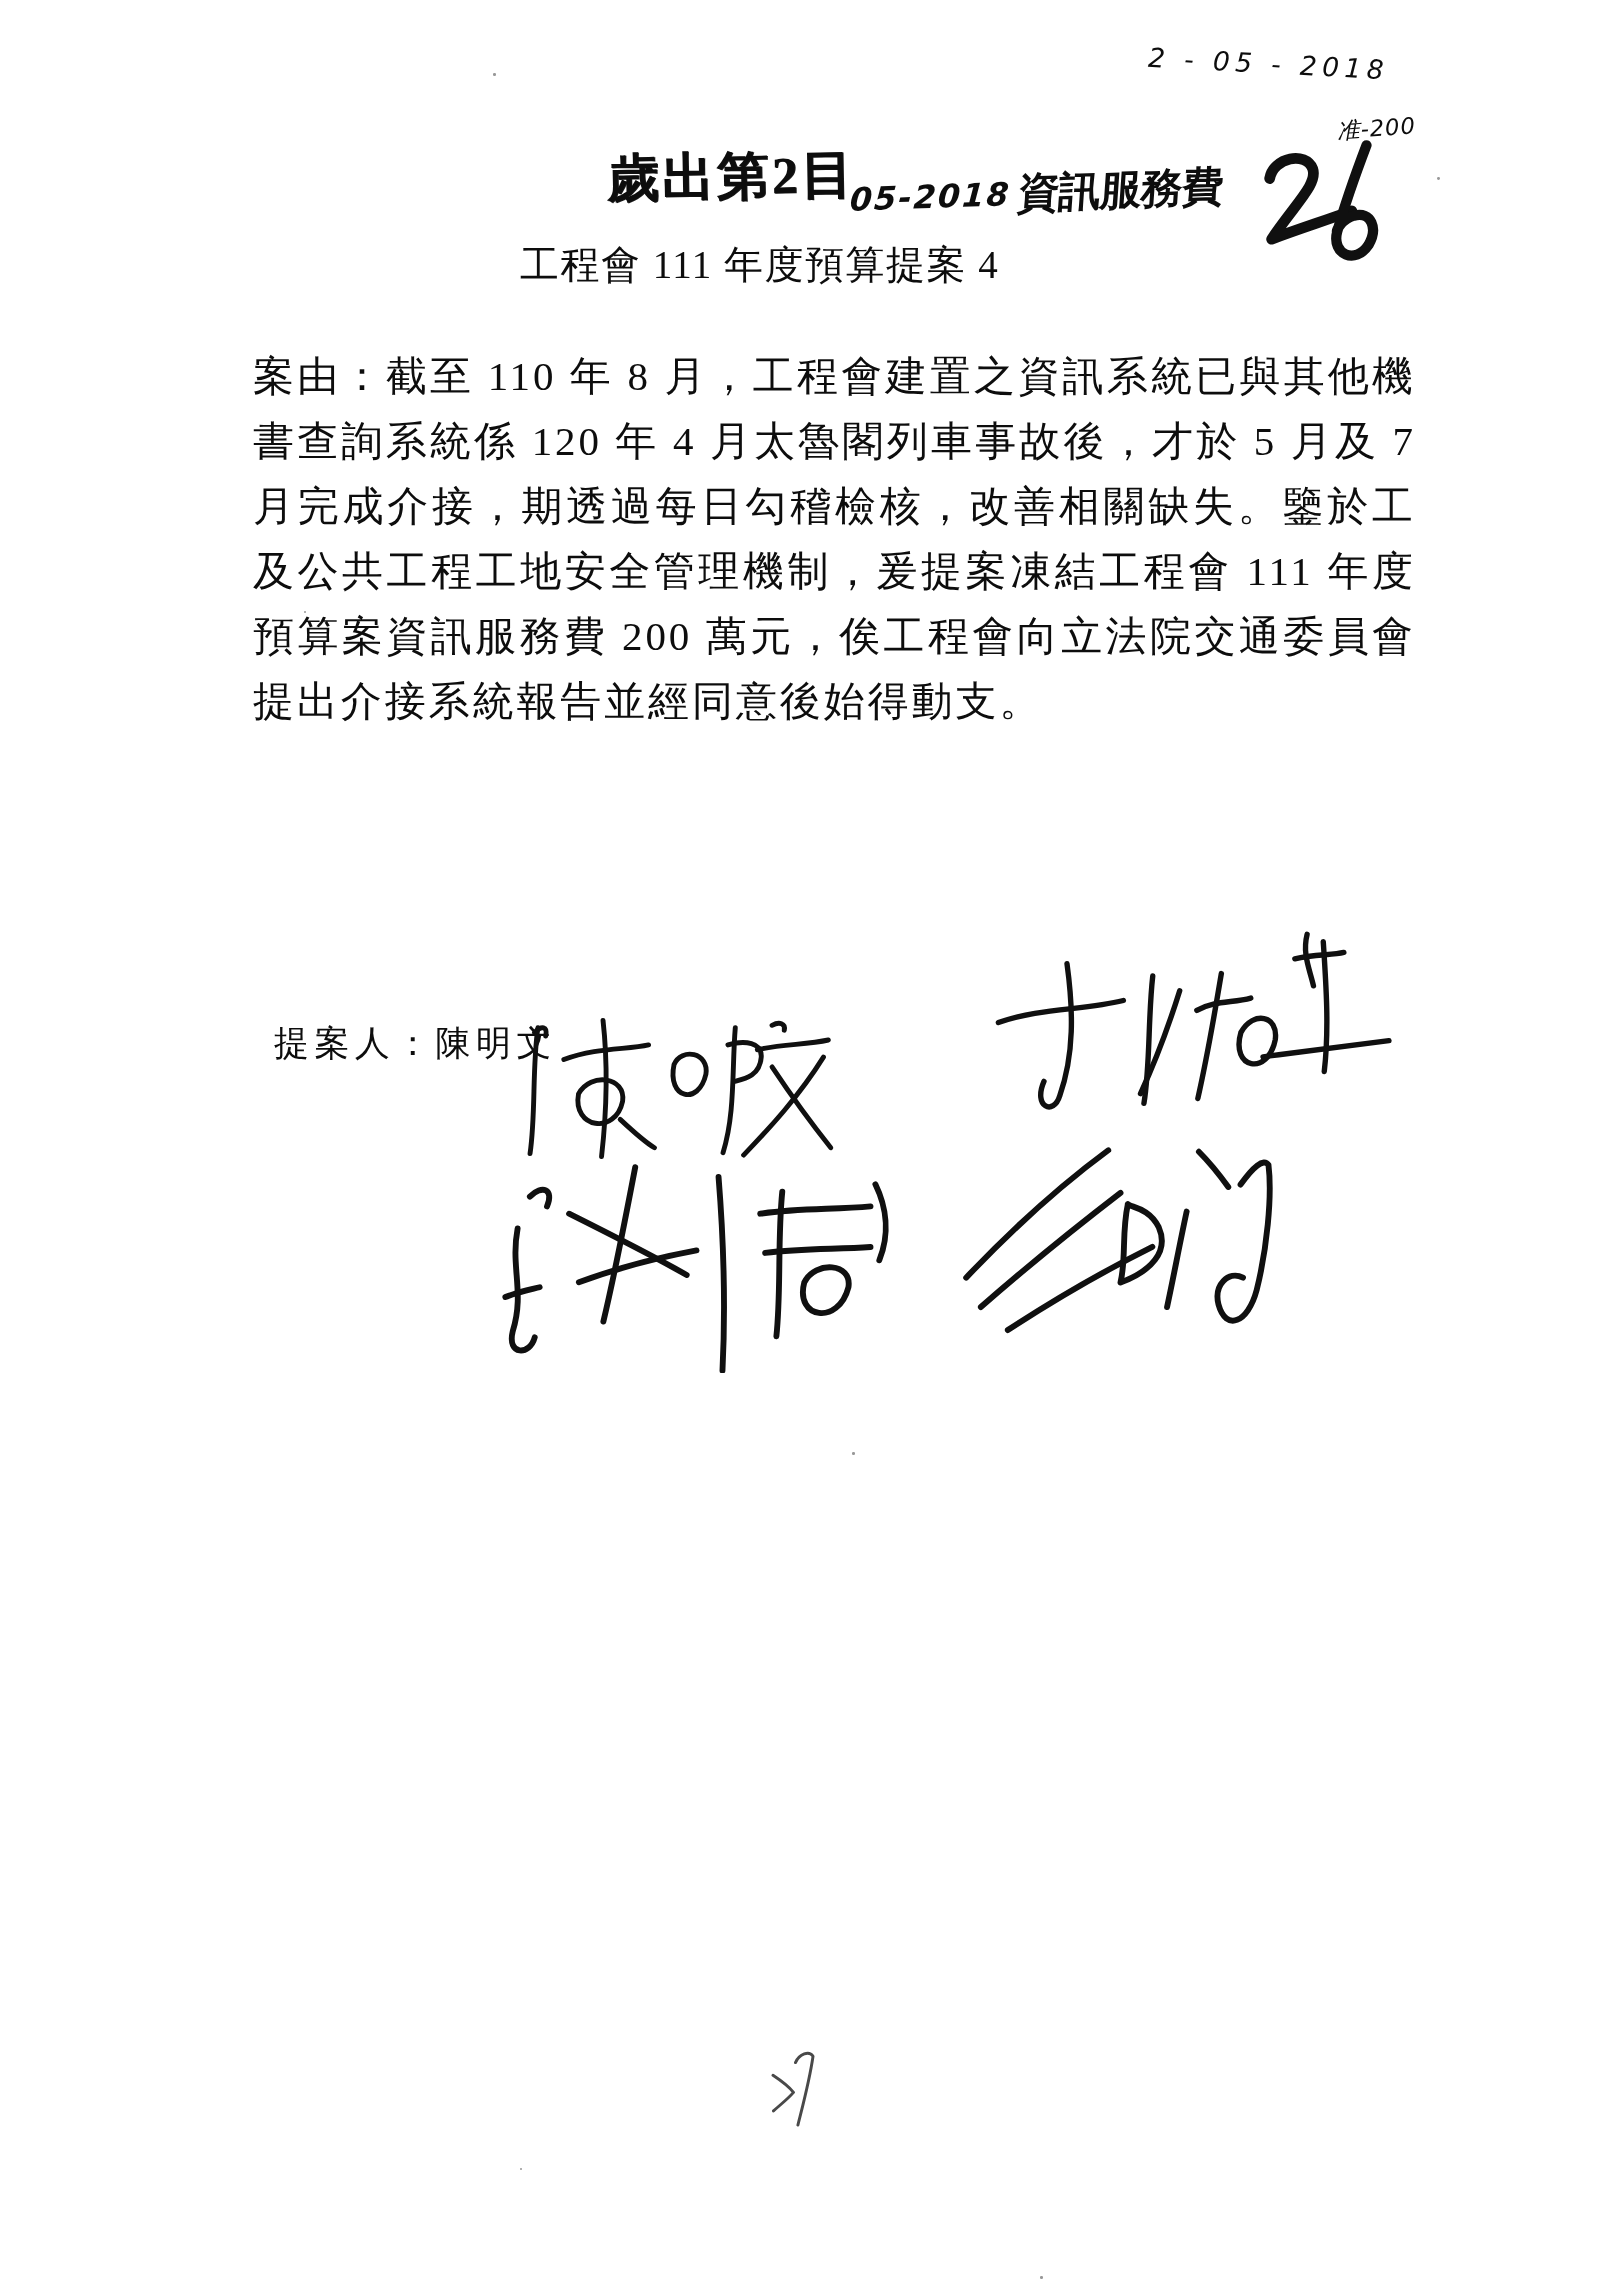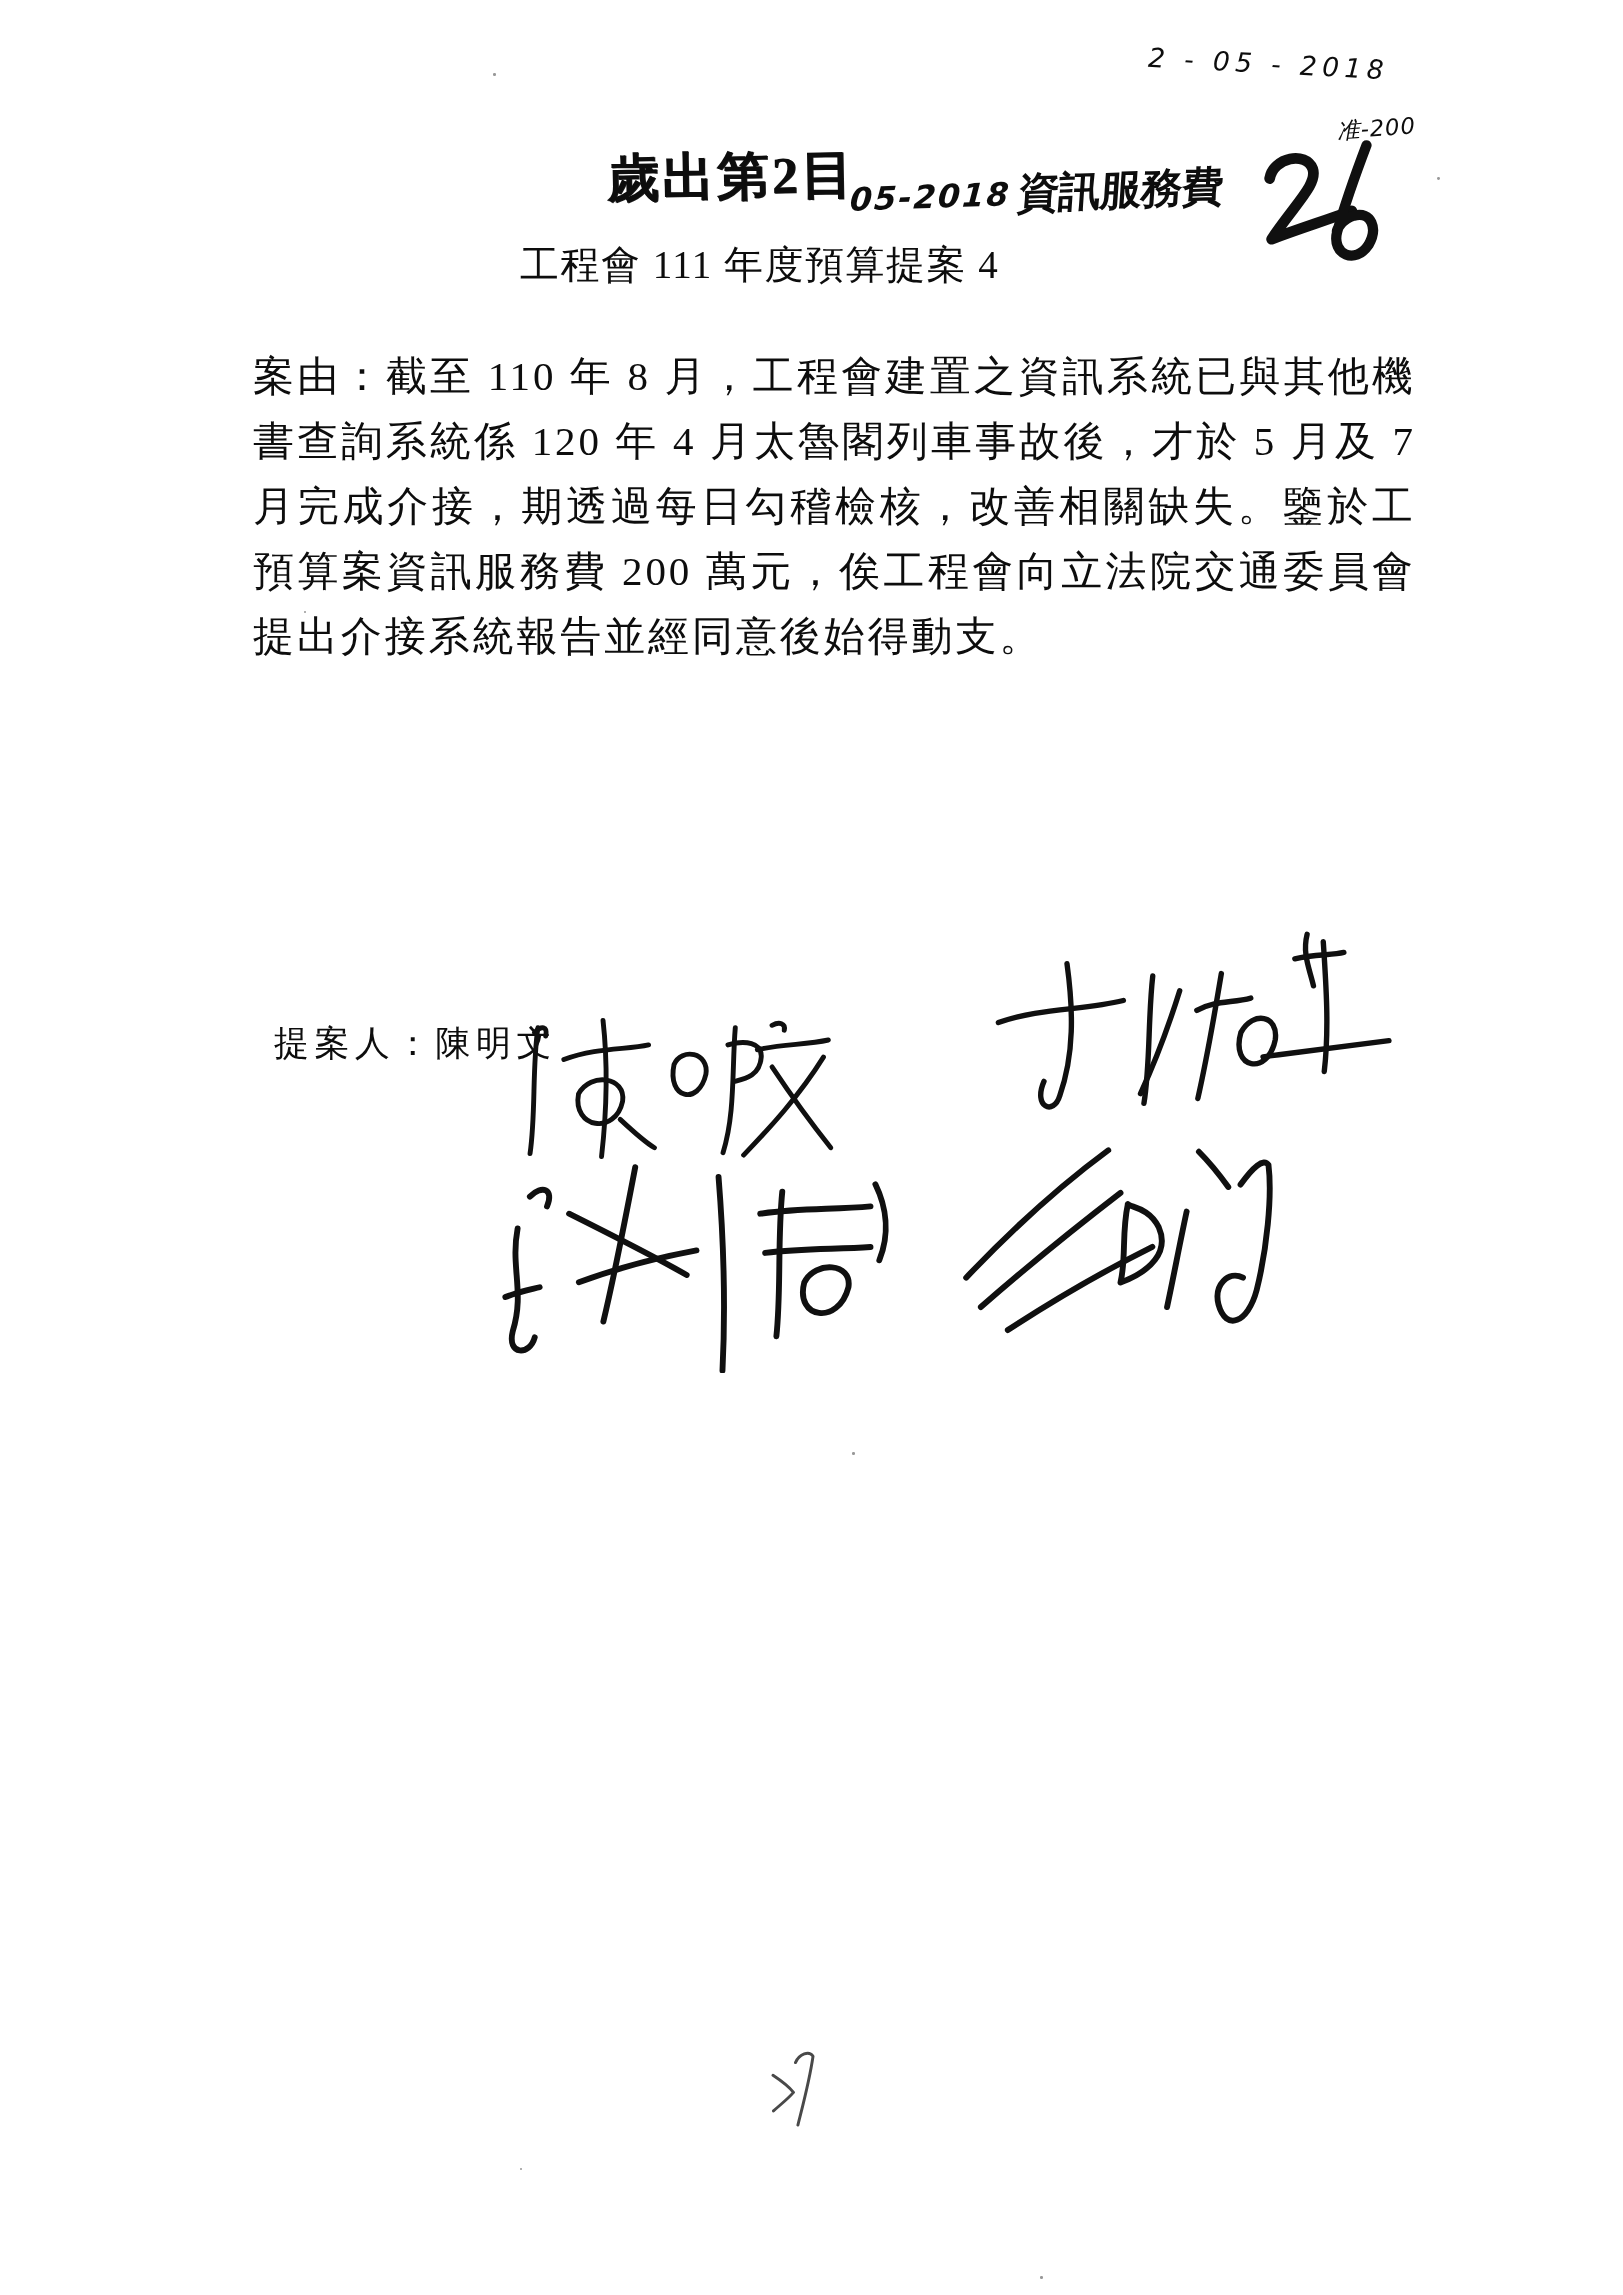--- a/index.html
+++ b/index.html
@@ -132,20 +132,21 @@
   <div class="abs hand-title">
     <span class="code">05-2018</span><span class="subject">資訊服務費</span>
   </div>
 
   <div class="abs doc-title">工程會 111 年度預算提案 4</div>
 
   <div class="abs body-text">
     <div class="line">案由：截至 110 年 8 月，工程會建置之資訊系統已與其他機</div>
     <div class="line">書查詢系統係 120 年 4 月太魯閣列車事故後，才於 5 月及 7</div>
     <div class="line">月完成介接，期透過每日勾稽檢核，改善相關缺失。鑒於工</div>
+    <div class="line">及公共工程工地安全管理機制，爰提案凍結工程會 111 年度</div>
     <div class="line">預算案資訊服務費 200 萬元，俟工程會向立法院交通委員會</div>
     <div class="line no-just">提出介接系統報告並經同意後始得動支。</div>
   </div>
 
   <div class="abs proposer">提案人：陳明文</div>
 
   <svg class="abs sig" style="left:517px; top:991px;" width="319" height="169" viewBox="0 0 650 345" aria-label="陳明文 cursive signature">
     <g stroke-width="10">
       <path d="M35,85 C50,70 62,72 58,92"></path>
       <path d="M42,75 C30,160 38,250 26,332"></path>

